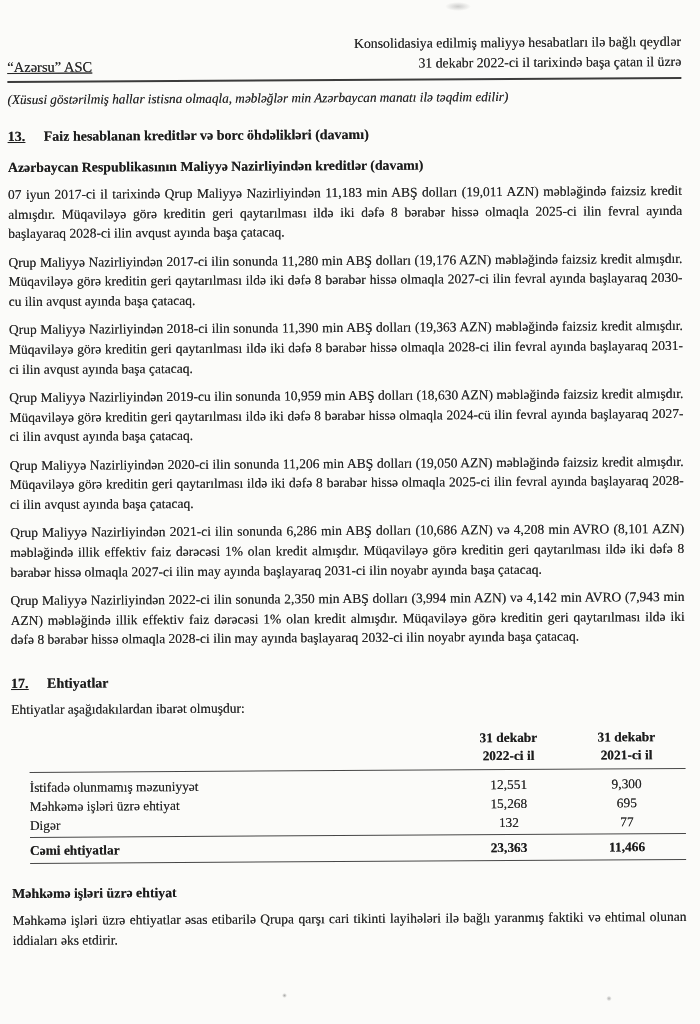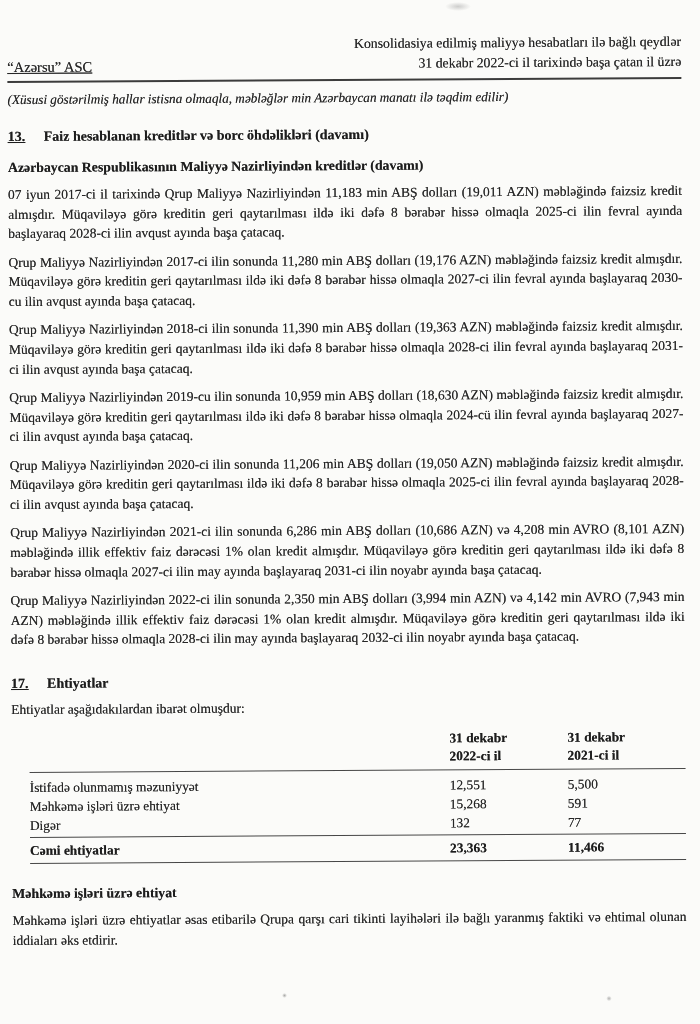--- a/index.html
+++ b/index.html
@@ -60,21 +60,21 @@
     text-align: justify;
   }
   .intro { margin-top: 10px; font-size: 13.5px; }
   
   .fintable {
     margin: 14px 0 0 18px;
     font-size: 13.4px;
   }
   .t-row { display: flex; align-items: flex-end; }
   .t-label { flex: 1; }
-  .t-col { width: 118px; flex: none; text-align: left; }
+  .t-col { width: 118px; flex: none; text-align: center; }
   .t-headrow { font-weight: bold; line-height: 1.35; padding-bottom: 4px; color: #1d1d1d; }
   .t-body { border-top: 1.6px solid #474747; padding-top: 5px; }
   .t-datarow { line-height: 19px; }
   .t-sep { border-bottom: 1.4px solid #474747; height: 1px; margin-top: 2px; }
   .t-totalrow {
     font-weight: bold;
     color: #1d1d1d;
     padding: 5px 0 4px 0;
     border-bottom: 1.6px solid #474747;
   }
@@ -146,26 +146,26 @@
       </div>
       <div class="t-col">
         <div>31 dekabr</div>
         <div>2021-ci il</div>
       </div>
     </div>
     <div class="t-body">
       <div class="t-row t-datarow">
         <div class="t-label">İstifadə olunmamış məzuniyyət</div>
         <div class="t-col">12,551</div>
-        <div class="t-col">5,500</div>
+        <div class="t-col">9,300</div>
       </div>
       <div class="t-row t-datarow">
         <div class="t-label">Məhkəmə işləri üzrə ehtiyat</div>
         <div class="t-col">15,268</div>
-        <div class="t-col">591</div>
+        <div class="t-col">695</div>
       </div>
       <div class="t-row t-datarow">
         <div class="t-label">Digər</div>
         <div class="t-col">132</div>
         <div class="t-col">77</div>
       </div>
       <div class="t-sep"></div>
       <div class="t-row t-totalrow">
         <div class="t-label">Cəmi ehtiyatlar</div>
         <div class="t-col">23,363</div>

